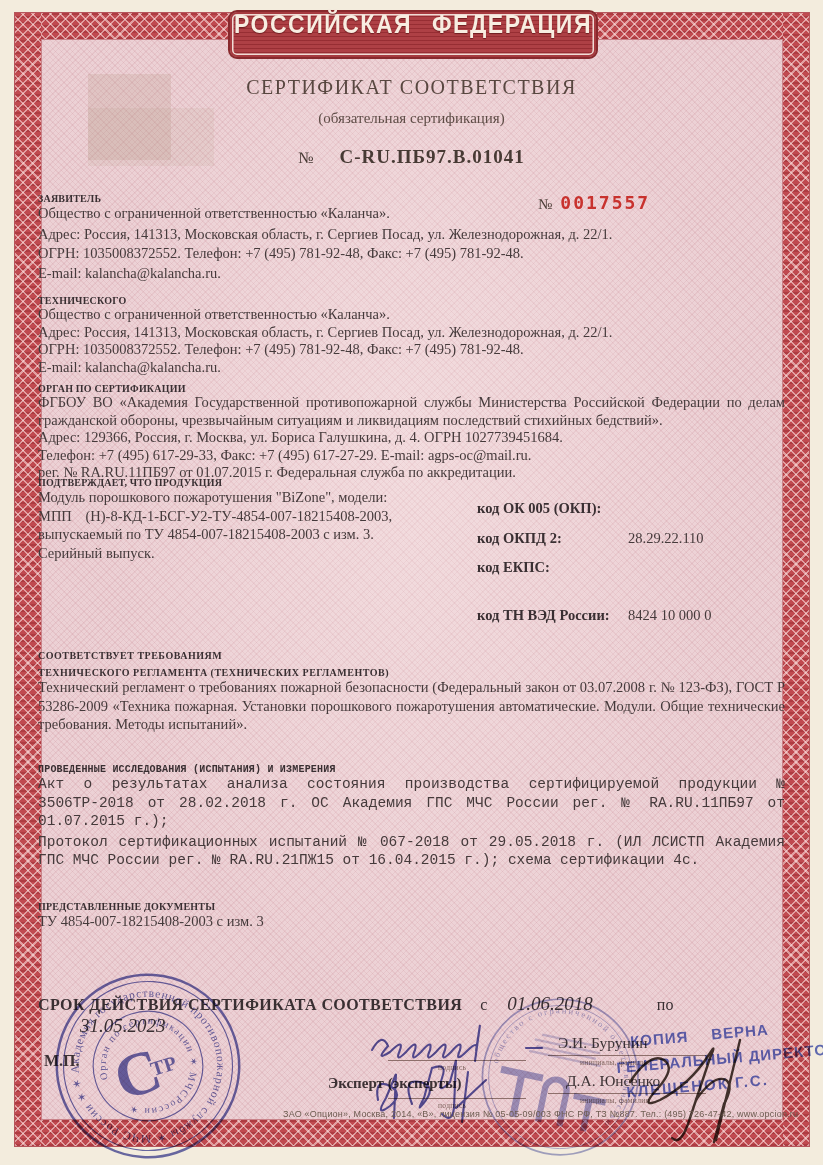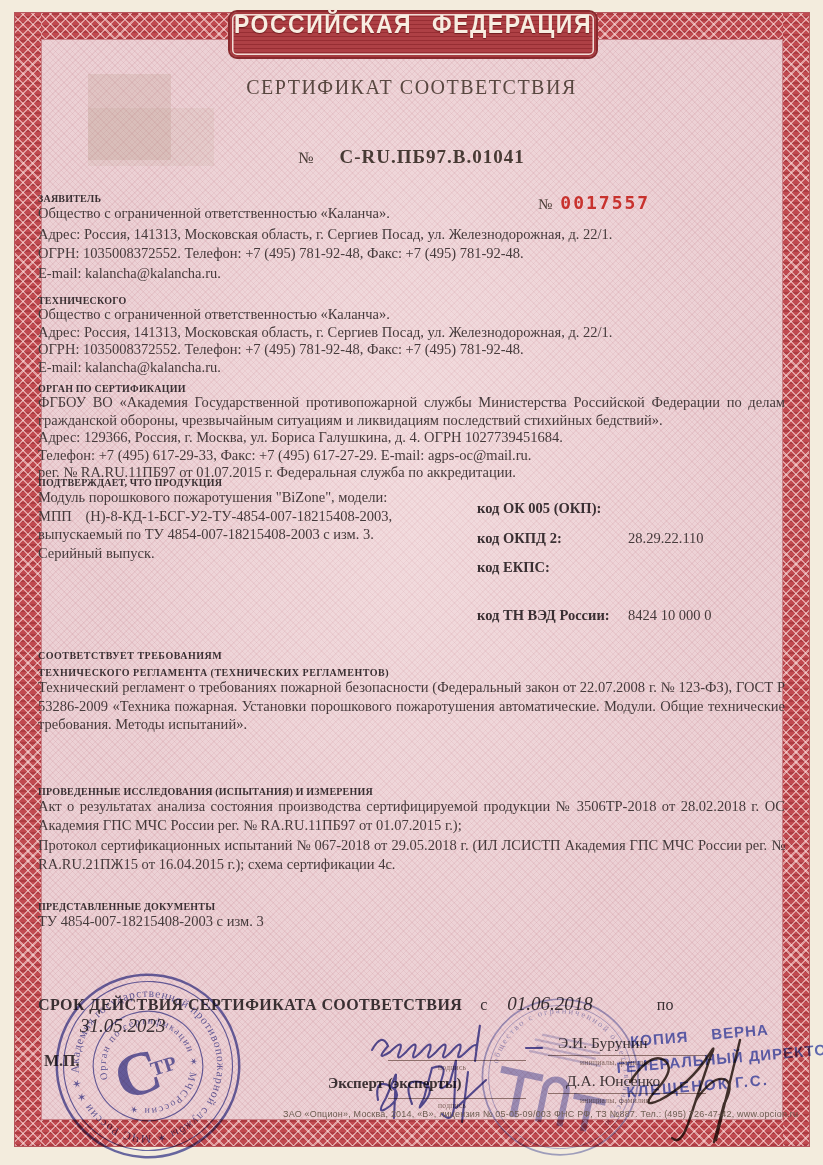--- a/index.html
+++ b/index.html
@@ -86,20 +86,21 @@
     <div class="inner-bg"></div>
   </div>
 
   <div class="wm" style="left:88px;top:74px;width:83px;height:86px;"></div>
   <div class="wm" style="left:88px;top:108px;width:126px;height:58px;background:rgba(160,128,105,.09);"></div>
 
   <div class="banner">
     <span>РОССИЙСКАЯ ФЕДЕРАЦИЯ</span>
   </div>
   <div class="doc-title">СЕРТИФИКАТ СООТВЕТСТВИЯ</div>
+  <div class="doc-subtitle">(обязательная сертификация)</div>
   <div class="cert-no">
     <span class="nosign">№</span><span class="noval">С-RU.ПБ97.В.01041</span>
   </div>
 
   <div class="formno">
     <span>№</span><b>0017557</b>
   </div>
 
   <div class="sec" style="top:193px;">
     <div class="h">ЗАЯВИТЕЛЬ</div>
@@ -146,24 +147,24 @@
     <span class="val"></span>
   </div>
   <div class="codes-row" style="left:477px;top:607px;">
     <span class="lbl">код ТН ВЭД России:</span>
     <span class="val">8424 10 000 0</span>
   </div>
 
   <div class="sec" style="top:650px;">
     <div class="h" style="letter-spacing:.5px;">СООТВЕТСТВУЕТ ТРЕБОВАНИЯМ</div>
     <div class="h" style="margin-top:6px;letter-spacing:.5px;">ТЕХНИЧЕСКОГО РЕГЛАМЕНТА (ТЕХНИЧЕСКИХ РЕГЛАМЕНТОВ)</div>
-    <div class="t just">Технический регламент о требованиях пожарной безопасности (Федеральный закон от 22.07.2008 г. № 123-ФЗ), ГОСТ Р 53286-2009 «Техника пожарная. Установки порошкового пожаротушения автоматические. Модули. Общие технические требования. Методы испытаний».</div>
-  </div>
-
-  <div class="sec" style="top:786px;">
+    <div class="t just">Технический регламент о требованиях пожарной безопасности (Федеральный закон от 03.07.2008 г. № 123-ФЗ), ГОСТ Р 53286-2009 «Техника пожарная. Установки порошкового пожаротушения автоматические. Модули. Общие технические требования. Методы испытаний».</div>
+  </div>
+
+  <div class="sec" style="top:764px;font-family:Liberation Mono, monospace;">
     <div class="h">ПРОВЕДЕННЫЕ ИССЛЕДОВАНИЯ (ИСПЫТАНИЯ) И ИЗМЕРЕНИЯ</div>
     <div class="t just">Акт о результатах анализа состояния производства сертифицируемой продукции № 3506ТР-2018 от 28.02.2018 г. ОС Академия ГПС МЧС России рег. № RA.RU.11ПБ97 от 01.07.2015 г.);</div>
     <div class="t just" style="margin-top:2px;">Протокол сертификационных испытаний № 067-2018 от 29.05.2018 г. (ИЛ ЛСИСТП Академия ГПС МЧС России рег. № RA.RU.21ПЖ15 от 16.04.2015 г.); схема сертификации 4с.</div>
   </div>
 
   <div class="sec" style="top:901px;">
     <div class="h">ПРЕДСТАВЛЕННЫЕ ДОКУМЕНТЫ</div>
     <div class="t">ТУ 4854-007-18215408-2003 с изм. 3</div>
   </div>
 

